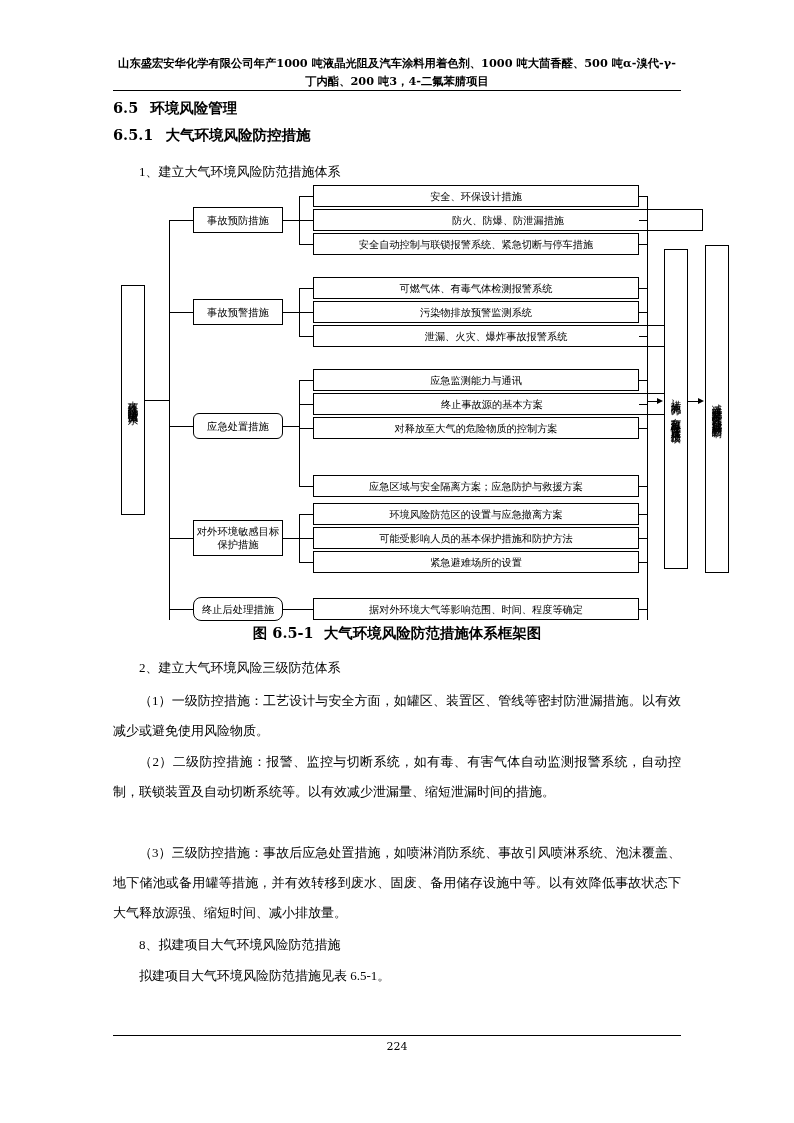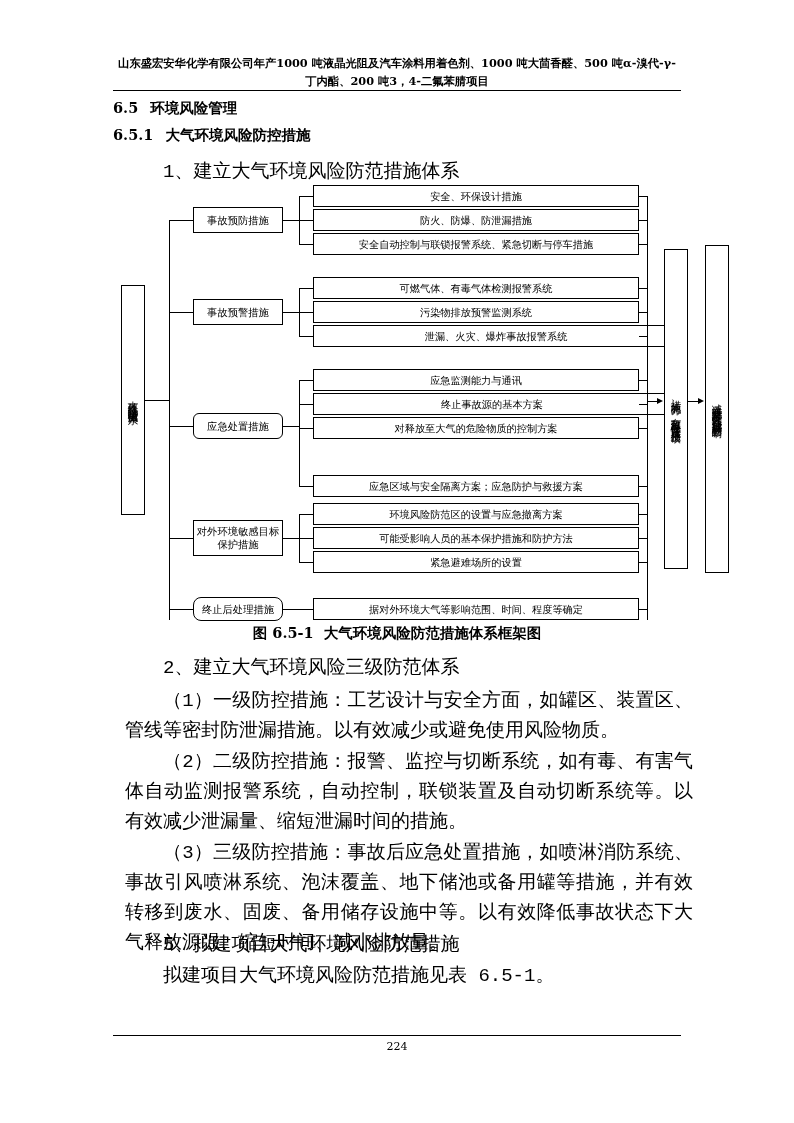--- a/index.html
+++ b/index.html
@@ -31,24 +31,24 @@
   .h-sec {
     position:absolute; left:113px;
     font-size:14.5px; font-weight:bold;
     font-family:"DejaVu Serif","Liberation Serif",serif;
   }
   #h65  { top:99px; }
   #h651 { top:126px; }
   .h-sec .num { margin-right:12px; }
 
   .para {
-    position:absolute; left:125px; width:568px;
-    font-size:19px; line-height:30px;
+    position:absolute; left:113px; width:568px;
+    font-size:13px; line-height:30px;
     text-align:justify;
-    font-family:Liberation Mono, monospace;
+    font-family:Liberation Serif, serif;
   }
   .indent2 { text-indent:2em; }
 
   
   .figure {
     position:absolute; left:113px; top:185px; width:568px; height:430px;
   }
   .fig-caption {
     position:absolute; left:113px; top:624px; width:568px;
     text-align:center; font-size:14.5px; font-weight:bold;
@@ -138,21 +138,21 @@
 
     <div class="hline" style="left:56px; top:35px; width:24px;"></div>
     <div class="box" style="left:80px; top:22px; width:90px; height:26px;">事故预防措施</div>
     <div class="hline" style="left:170px; top:35px; width:16px;"></div>
     <div class="vline" style="left:186px; top:11px; height:48px;"></div>
 
     <div class="hline" style="left:186px; top:11px; width:14px;"></div>
     <div class="box l3" style="left:200px; top:0px; width:326px; height:22px;">安全、环保设计措施</div>
 
     <div class="hline" style="left:186px; top:35px; width:14px;"></div>
-    <div class="box l3" style="left:200px; top:24px; width:326px; height:22px;">防火、防爆、防泄漏措施</div>
+    <div class="box l3" style="left:200px; top:24px; width:390px; height:22px;">防火、防爆、防泄漏措施</div>
 
     <div class="hline" style="left:186px; top:59px; width:14px;"></div>
     <div class="box l3" style="left:200px; top:48px; width:326px; height:22px;">安全自动控制与联锁报警系统、紧急切断与停车措施</div>
 
     <div class="hline" style="left:56px; top:127px; width:24px;"></div>
     <div class="box" style="left:80px; top:114px; width:90px; height:26px;">事故预警措施</div>
     <div class="hline" style="left:170px; top:127px; width:16px;"></div>
     <div class="vline" style="left:186px; top:103px; height:48px;"></div>
 
     <div class="hline" style="left:186px; top:103px; width:14px;"></div>
@@ -229,19 +229,19 @@
   </div>
 
   <div class="fig-caption">
     <span class="cap-num">图 6.5-1</span><span>大气环境风险防范措施体系框架图</span>
   </div>
 
   <div class="para indent2" style="top:653px;">2、建立大气环境风险三级防范体系</div>
   <div class="para indent2" style="top:686px;">（1）一级防控措施：工艺设计与安全方面，如罐区、装置区、管线等密封防泄漏措施。以有效减少或避免使用风险物质。</div>
   <div class="para indent2" style="top:747px;">（2）二级防控措施：报警、监控与切断系统，如有毒、有害气体自动监测报警系统，自动控制，联锁装置及自动切断系统等。以有效减少泄漏量、缩短泄漏时间的措施。</div>
   <div class="para indent2" style="top:838px;">（3）三级防控措施：事故后应急处置措施，如喷淋消防系统、事故引风喷淋系统、泡沫覆盖、地下储池或备用罐等措施，并有效转移到废水、固废、备用储存设施中等。以有效降低事故状态下大气释放源强、缩短时间、减小排放量。</div>
-  <div class="para indent2" style="top:930px;">5、拟建项目大气环境风险防范措施</div>
+  <div class="para indent2" style="top:930px;">8、拟建项目大气环境风险防范措施</div>
   <div class="para indent2" style="top:961px;">拟建项目大气环境风险防范措施见表 6.5-1。</div>
 
   <div class="footer-rule"></div>
   <div class="footer-num">224</div>
 
 </div>
 
 </body></html>

